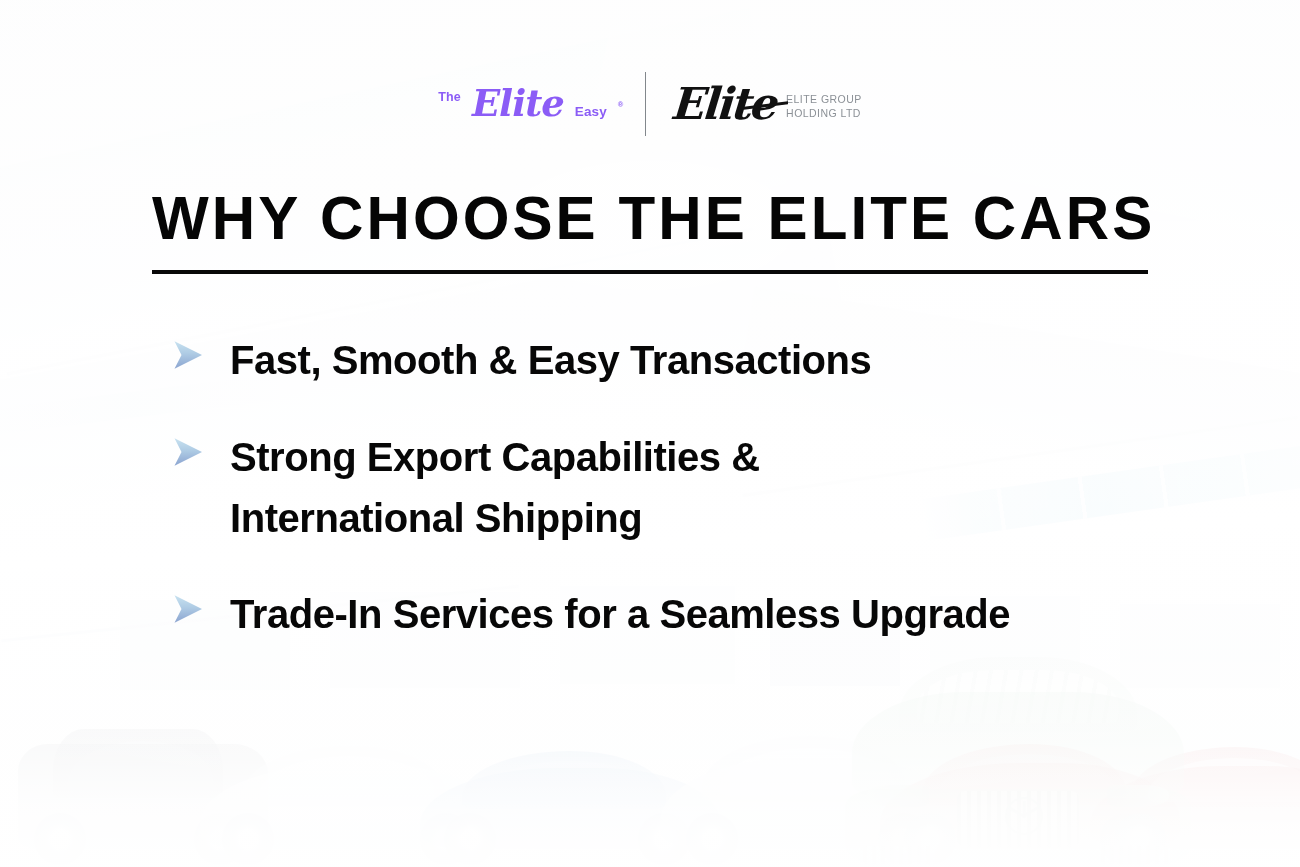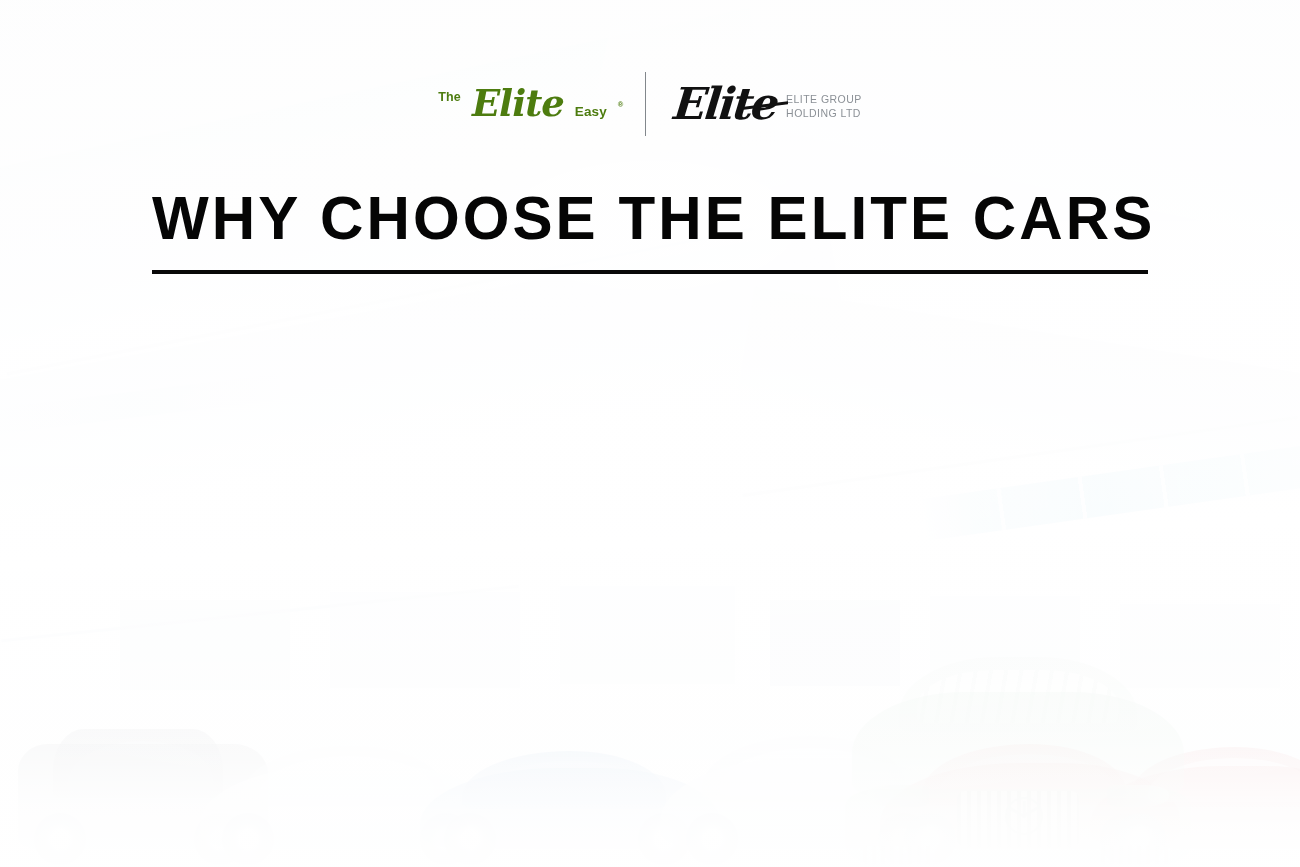--- a/index.html
+++ b/index.html
@@ -235,21 +235,21 @@
   .content { position:relative; z-index:10; width:100%; height:100%; }
 
   
   .logo-row {
     position:absolute; top:72px; left:0; right:0;
     display:flex; align-items:center; justify-content:center;
     gap:0;
   }
   .logo-left {
     display:flex; align-items:flex-end; gap:11px;
-    color:#4d7c0f;
+    color:#8b5cf6;
     padding-right:22px;
   }
   .logo-the {
     font-size:12.5px; font-weight:700; letter-spacing:.1px;
     transform:translateY(-17px);
   }
   .logo-elite {
     font-family:"DejaVu Serif", serif;
     font-style:italic; font-weight:700;
     font-size:37px; letter-spacing:-1px;
@@ -456,18 +456,63 @@
           <span>HOLDING LTD</span>
         </span>
       </div>
     </div>
 
     <div class="headline">WHY CHOOSE THE ELITE CARS</div>
     <div class="rule"></div>
 
     <div class="bullets">
 
-
-
+      <div class="bullet b1">
+        <span class="arrow">
+          <svg viewBox="0 0 32 34" width="32" height="34" aria-hidden="true">
+            <defs>
+              <linearGradient id="ag1" x1="0" y1="0" x2="0" y2="1">
+                <stop offset="0%" stop-color="#c8e2f0"></stop>
+                <stop offset="45%" stop-color="#aecbe4"></stop>
+                <stop offset="100%" stop-color="#8ba4d0"></stop>
+              </linearGradient>
+            </defs>
+            <path d="M2.5 3.2 L30 17 L2.5 30.8 L9.5 17 Z" fill="url(#ag1)"></path>
+          </svg>
+        </span>
+        <span class="bullet-text">Fast, Smooth &amp; Easy Transactions</span>
+      </div>
+
+      <div class="bullet b2">
+        <span class="arrow">
+          <svg viewBox="0 0 32 34" width="32" height="34" aria-hidden="true">
+            <defs>
+              <linearGradient id="ag2" x1="0" y1="0" x2="0" y2="1">
+                <stop offset="0%" stop-color="#c8e2f0"></stop>
+                <stop offset="45%" stop-color="#aecbe4"></stop>
+                <stop offset="100%" stop-color="#8ba4d0"></stop>
+              </linearGradient>
+            </defs>
+            <path d="M2.5 3.2 L30 17 L2.5 30.8 L9.5 17 Z" fill="url(#ag2)"></path>
+          </svg>
+        </span>
+        <span class="bullet-text">Strong Export Capabilities &amp; International Shipping</span>
+      </div>
+
+      <div class="bullet b3">
+        <span class="arrow">
+          <svg viewBox="0 0 32 34" width="32" height="34" aria-hidden="true">
+            <defs>
+              <linearGradient id="ag3" x1="0" y1="0" x2="0" y2="1">
+                <stop offset="0%" stop-color="#c8e2f0"></stop>
+                <stop offset="45%" stop-color="#aecbe4"></stop>
+                <stop offset="100%" stop-color="#8ba4d0"></stop>
+              </linearGradient>
+            </defs>
+            <path d="M2.5 3.2 L30 17 L2.5 30.8 L9.5 17 Z" fill="url(#ag3)"></path>
+          </svg>
+        </span>
+        <span class="bullet-text">Trade-In Services for a Seamless Upgrade</span>
+      </div>
 
     </div>
   </div>
 </div>
 
 </body></html>

